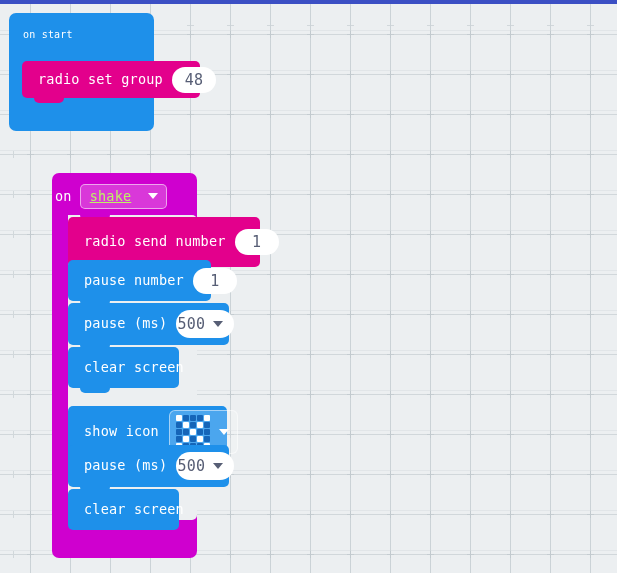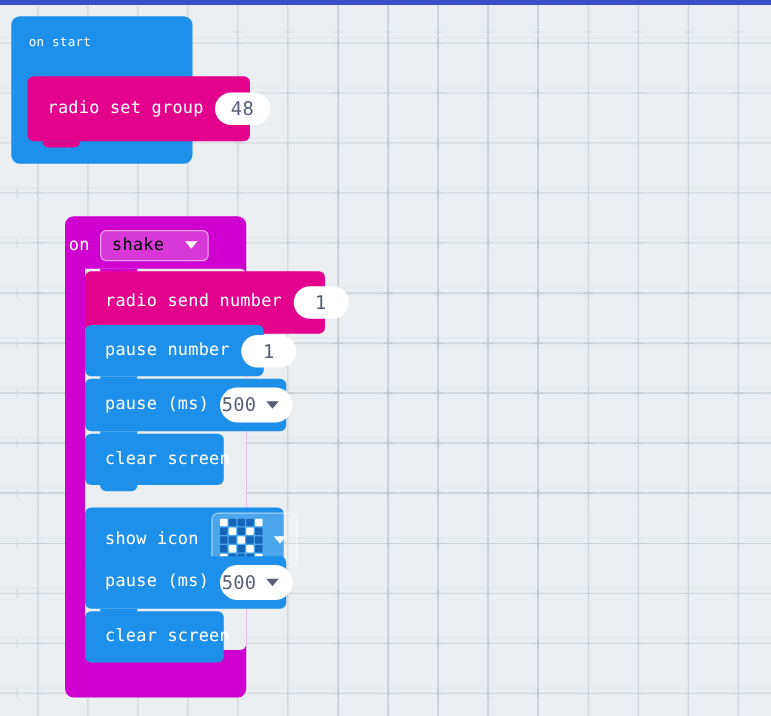--- a/index.html
+++ b/index.html
@@ -95,21 +95,21 @@
   }
   #on-start .hat-label {
     position: absolute;
     left: 14px; top: 17px;
     font-size: 10px;
   }
 
   
   #radio-set-group {
     left: 22px; top: 57px;
-    width: 178px; height: 52px;
+    width: 178px; height: 37px;
     background: #e3008c;
   }
   #radio-set-group .notch-bottom { background: #e3008c; }
 
   
   #on-shake {
     left: 52px; top: 169px;
     width: 145px; height: 385px;
     background: #cf00cf;
     border-radius: 7px;
@@ -140,21 +140,22 @@
   
   .dropdown-field {
     display: inline-flex;
     align-items: center;
     gap: 17px;
     background: rgba(255,255,255,0.22);
     border: 1px solid rgba(255,255,255,0.55);
     border-radius: 5px;
     padding: 3px 8px 4px 9px;
     font-size: 13.5px;
-    color: #000000;
+    color: #bef264;
+    text-decoration: underline;
   }
   .caret {
     width: 0; height: 0;
     border-left: 5px solid transparent;
     border-right: 5px solid transparent;
     border-top: 6px solid #ffffff;
   }
 
   
   .num-field {

